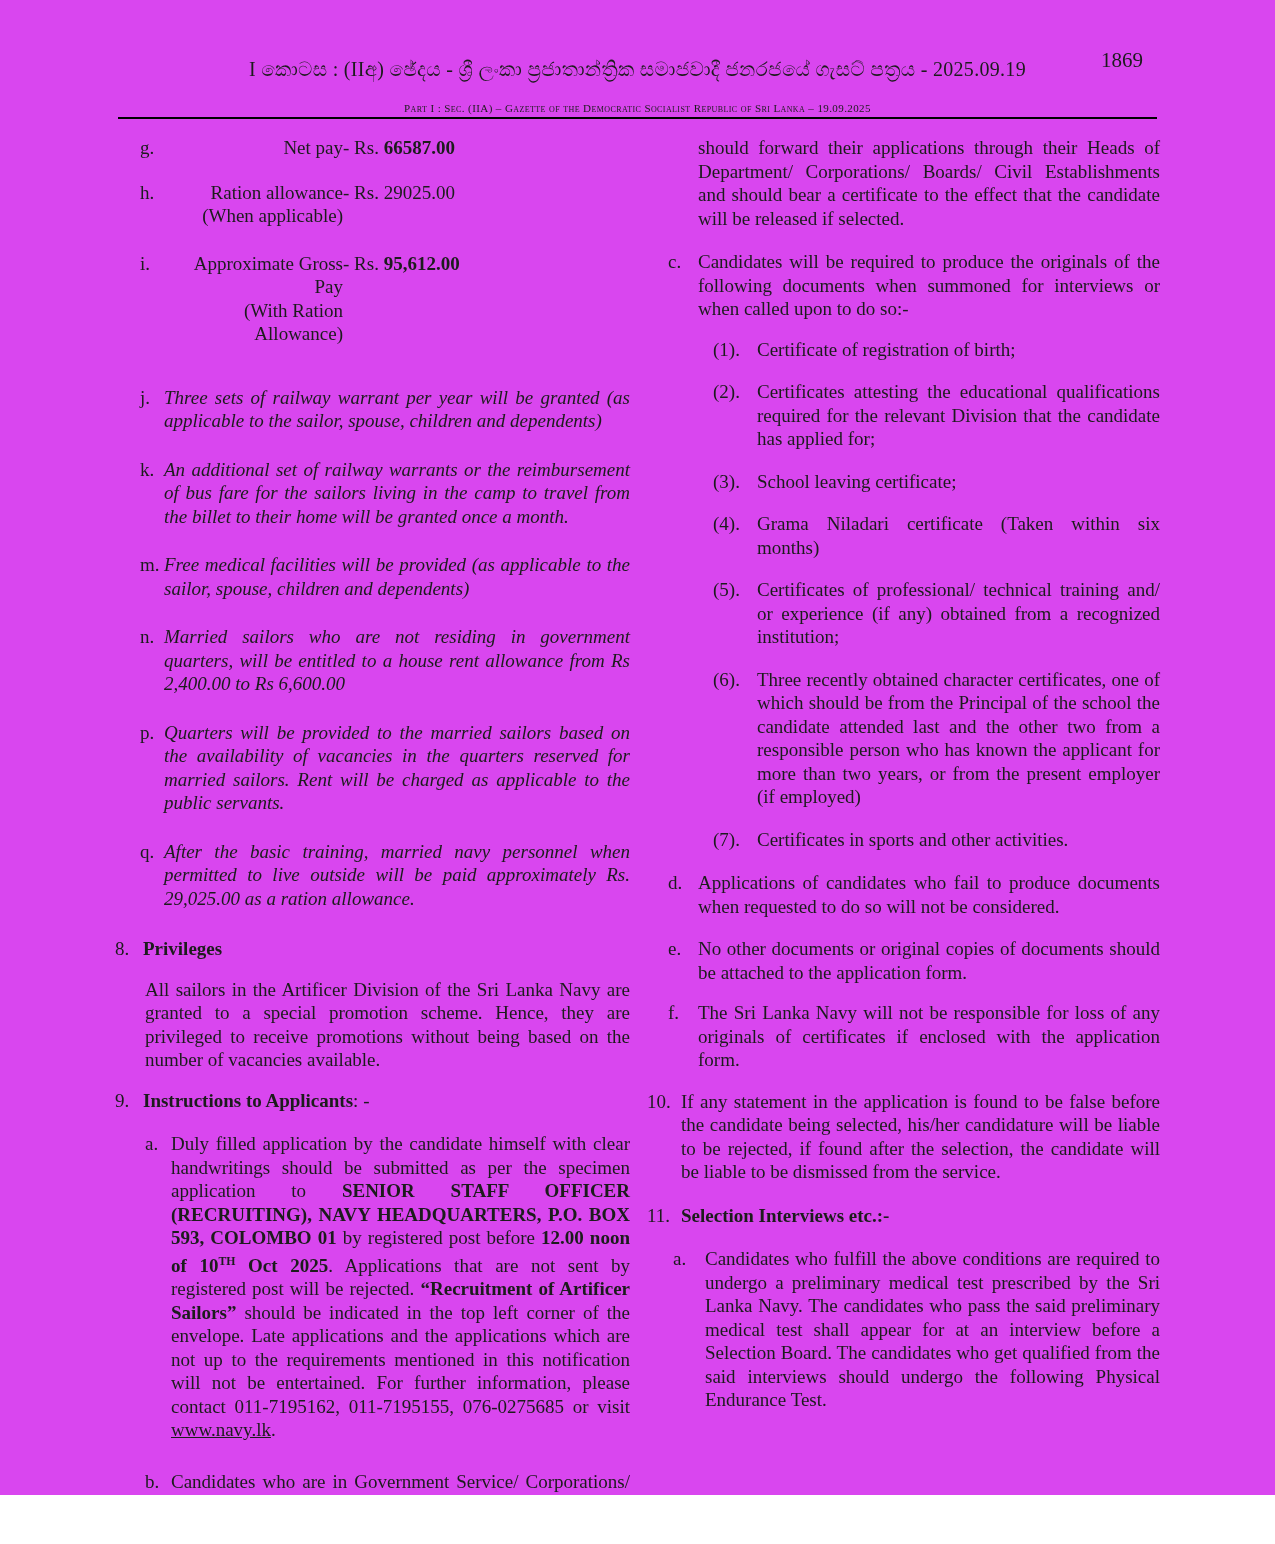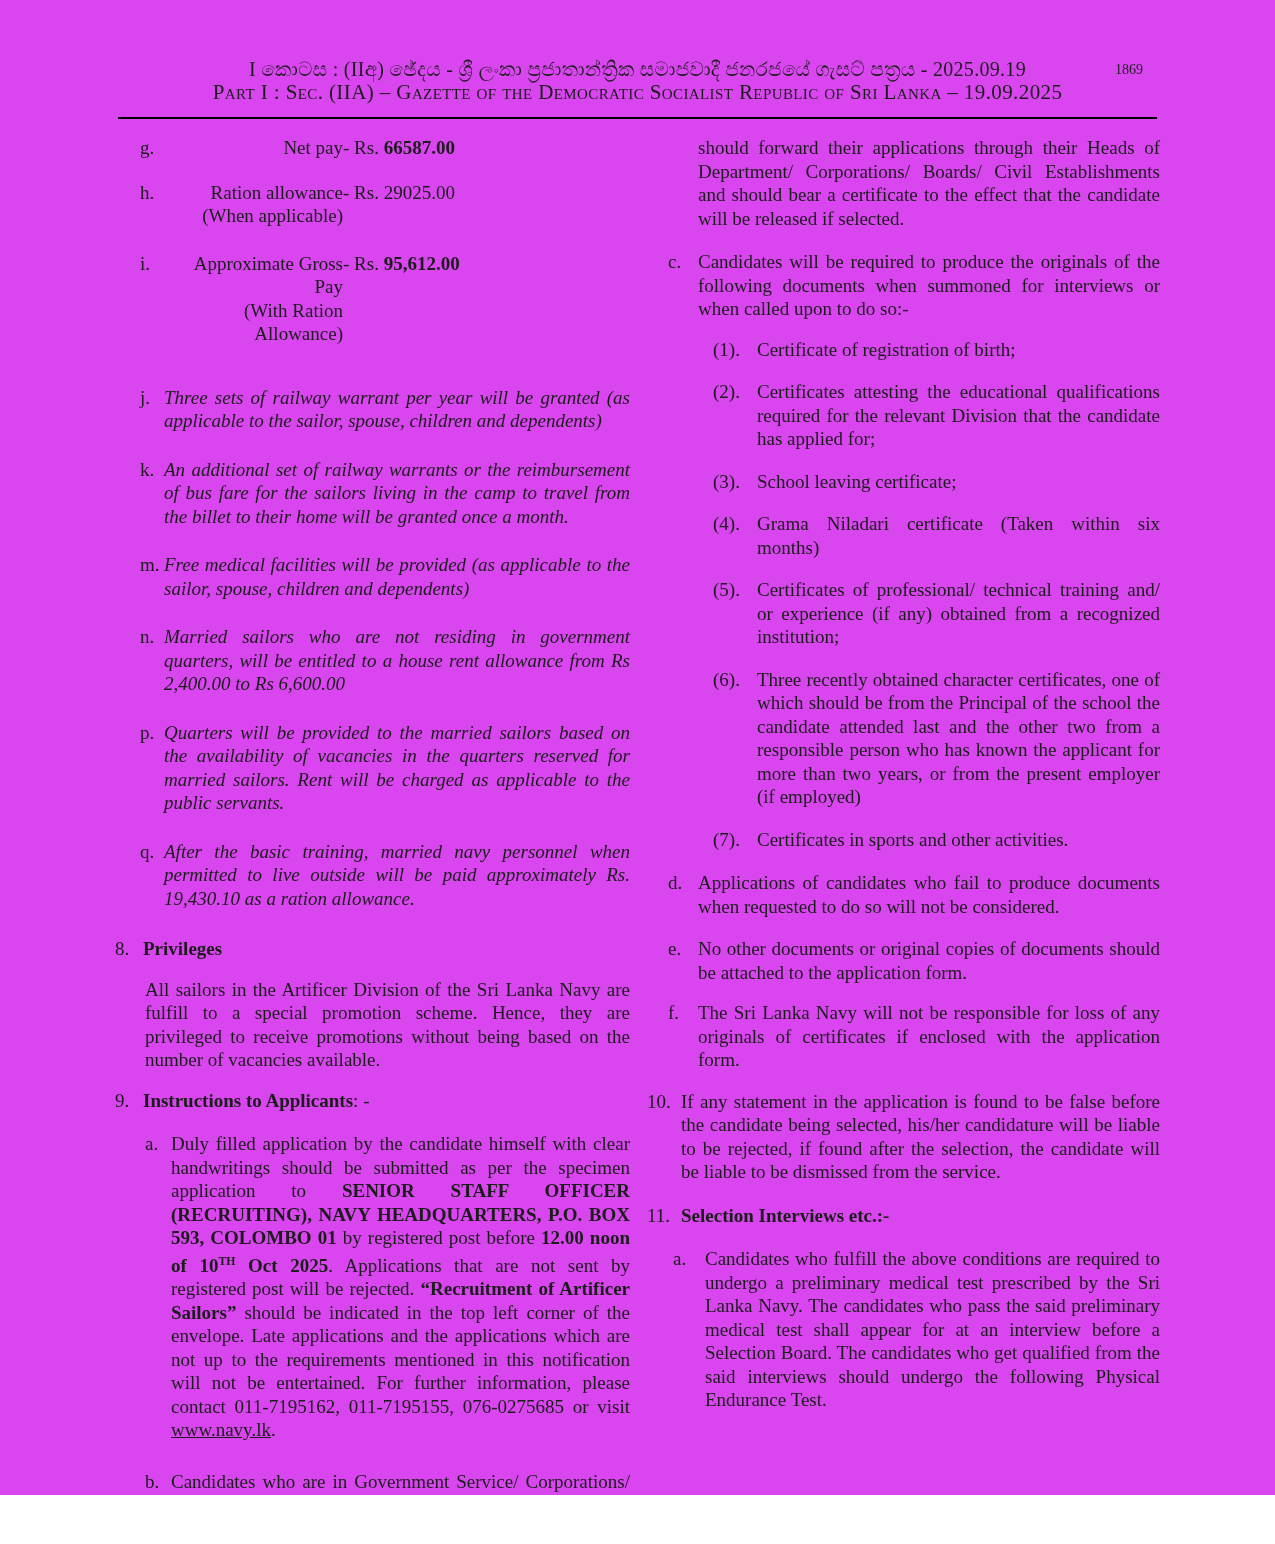--- a/index.html
+++ b/index.html
@@ -3,22 +3,22 @@
 <meta charset="utf-8">
 <style>
   html,body { margin:0; padding:0; background:#ffffff; }
   .page {
     position:relative; width:1275px; height:1495px; background:#d946ef;
     font-family:"Liberation Serif", serif; color:#1c1c1c; overflow:hidden;
   }
   
   .hdr { position:absolute; top:0; left:0; width:100%; text-align:center; }
   .hdr-si { margin-top:56px; font-size:20px; line-height:26px; letter-spacing:0.3px; }
-  .hdr-en { margin-top:0; font-size:21px; line-height:20px; font-variant:small-caps; letter-spacing:0.4px; }
-  .pageno { position:absolute; top:62px; right:132px; font-size:14px;text-align:right; }
+  .hdr-en { margin-top:16px; font-size:11px; line-height:20px; font-variant:small-caps; letter-spacing:0.4px; }
+  .pageno { position:absolute; top:48px; right:132px; font-size:21px;text-align:right; }
   .hdr-rule { position:absolute; top:117px; left:118px; right:118px; border-top:2.5px solid #000; }
   
   .cols { position:absolute; top:136px; left:115px; display:flex; }
   .colL { width:515px; margin-right:17px; }
   .colR { width:513px; }
   .jt { text-align:justify; }
   .jt-last { text-align:justify; text-align-last:justify; }
   .b { font-weight:bold; }
   .sup { font-size:62%; vertical-align:super; font-weight:bold; }
   .lnk { text-decoration:underline; color:inherit; cursor:pointer; }
@@ -125,29 +125,29 @@
         <div class="lb jt">Married sailors who are not residing in government quarters, will be entitled to a house rent allowance from Rs 2,400.00 to Rs 6,600.00</div>
       </div>
 
       <div class="li mb-p">
         <span class="lm">p.</span>
         <div class="lb jt">Quarters will be provided to the married sailors based on the availability of vacancies in the quarters reserved for married sailors. Rent will be charged as applicable to the public servants.</div>
       </div>
 
       <div class="li" style="margin-bottom:27px">
         <span class="lm">q.</span>
-        <div class="lb jt">After the basic training, married navy personnel when permitted to live outside will be paid approximately Rs. 19,430.10 as a ration allowance.</div>
+        <div class="lb jt">After the basic training, married navy personnel when permitted to live outside will be paid approximately Rs. 29,025.00 as a ration allowance.</div>
       </div>
 
       <div class="sec mb-s">
         <span class="sn">8.</span>
         <span class="sb b">Privileges</span>
       </div>
 
-      <div class="ppara jt mb-s">All sailors in the Artificer Division of the Sri Lanka Navy are fulfill to a special promotion scheme. Hence, they are privileged to receive promotions without being based on the number of vacancies available.</div>
+      <div class="ppara jt mb-s">All sailors in the Artificer Division of the Sri Lanka Navy are granted to a special promotion scheme. Hence, they are privileged to receive promotions without being based on the number of vacancies available.</div>
 
       <div class="sec mb-m">
         <span class="sn">9.</span>
         <span class="sb"><span class="b">Instructions to Applicants</span><span>: -</span></span>
       </div>
 
       <div class="lsub mb-a">
         <span class="lm">a.</span>
         <div class="lb jt">
           <span>Duly filled application by the candidate himself with clear handwritings should be submitted as per the specimen application to </span><span class="b">SENIOR STAFF OFFICER (RECRUITING), NAVY HEADQUARTERS, P.O. BOX 593, COLOMBO 01</span><span> by registered post before </span><span class="b">12.00 noon of 10</span><span class="sup">TH</span><span class="b"> Oct 2025</span><span>. Applications that are not sent by registered post will be rejected. </span><span class="b">“Recruitment of Artificer Sailors”</span><span> should be indicated in the top left corner of the envelope. Late applications and the applications which are not up to the requirements mentioned in this notification will not be entertained. For further information, please contact 011-7195162, 011-7195155, 076-0275685 or visit </span><span class="lnk">www.navy.lk</span><span>.</span>

